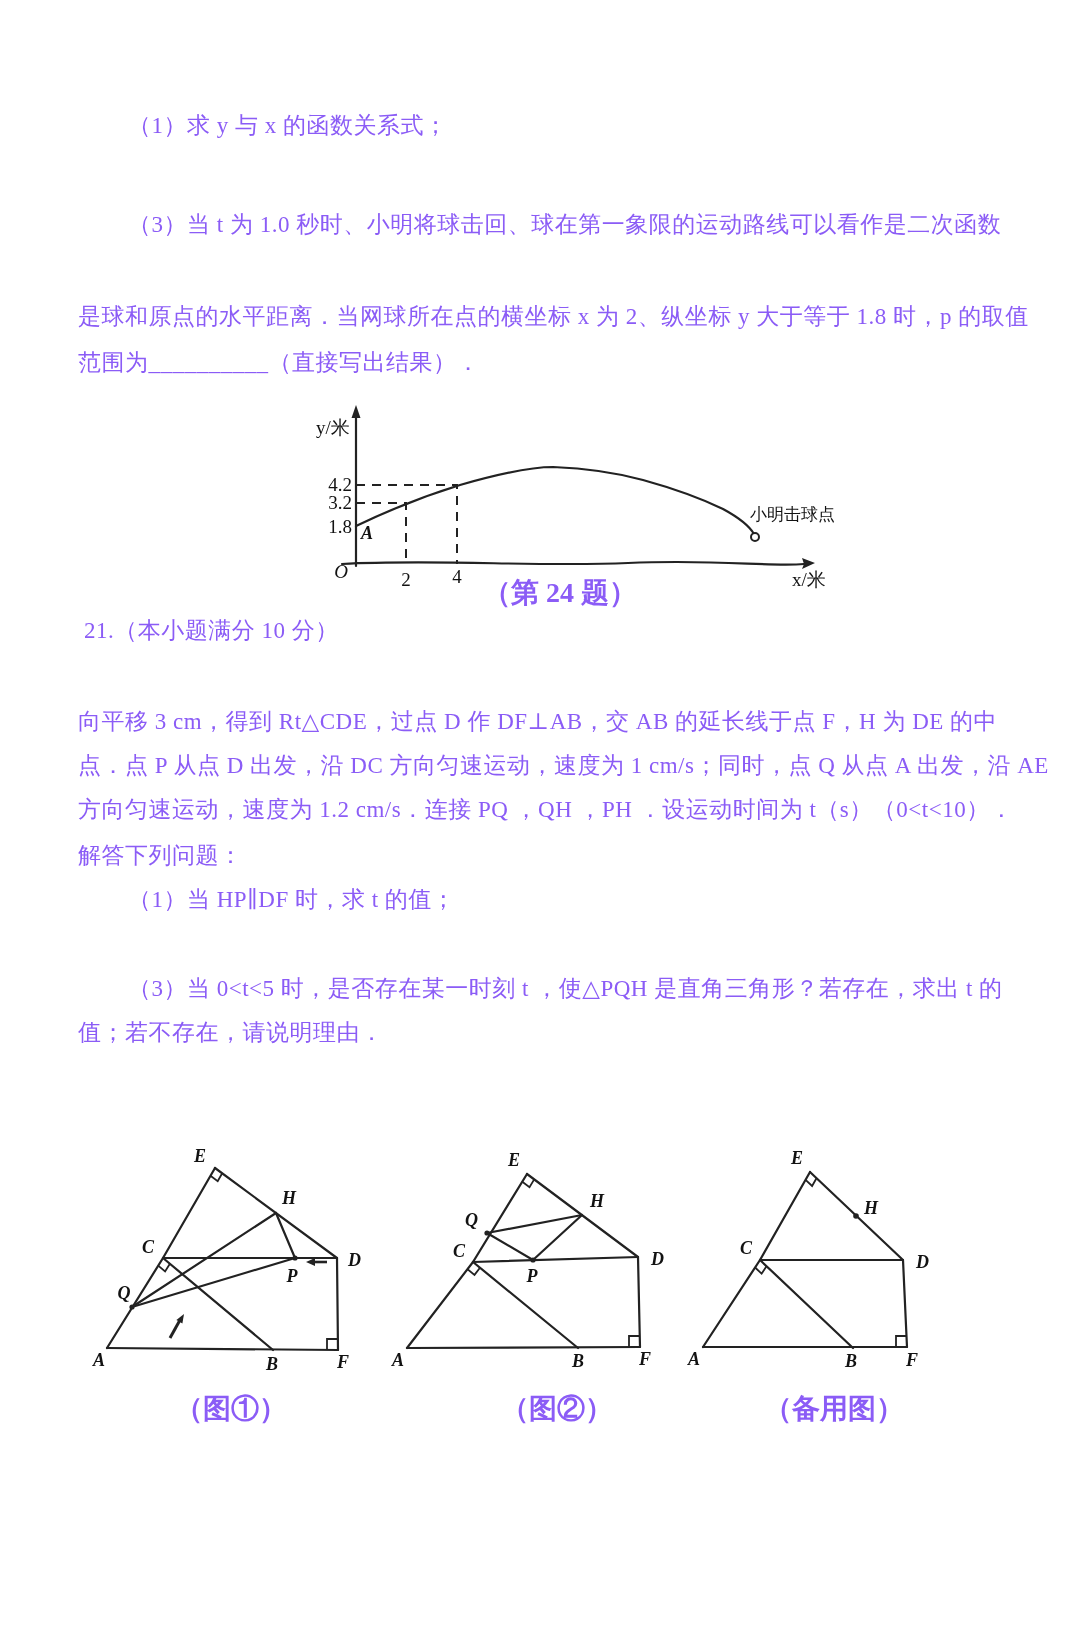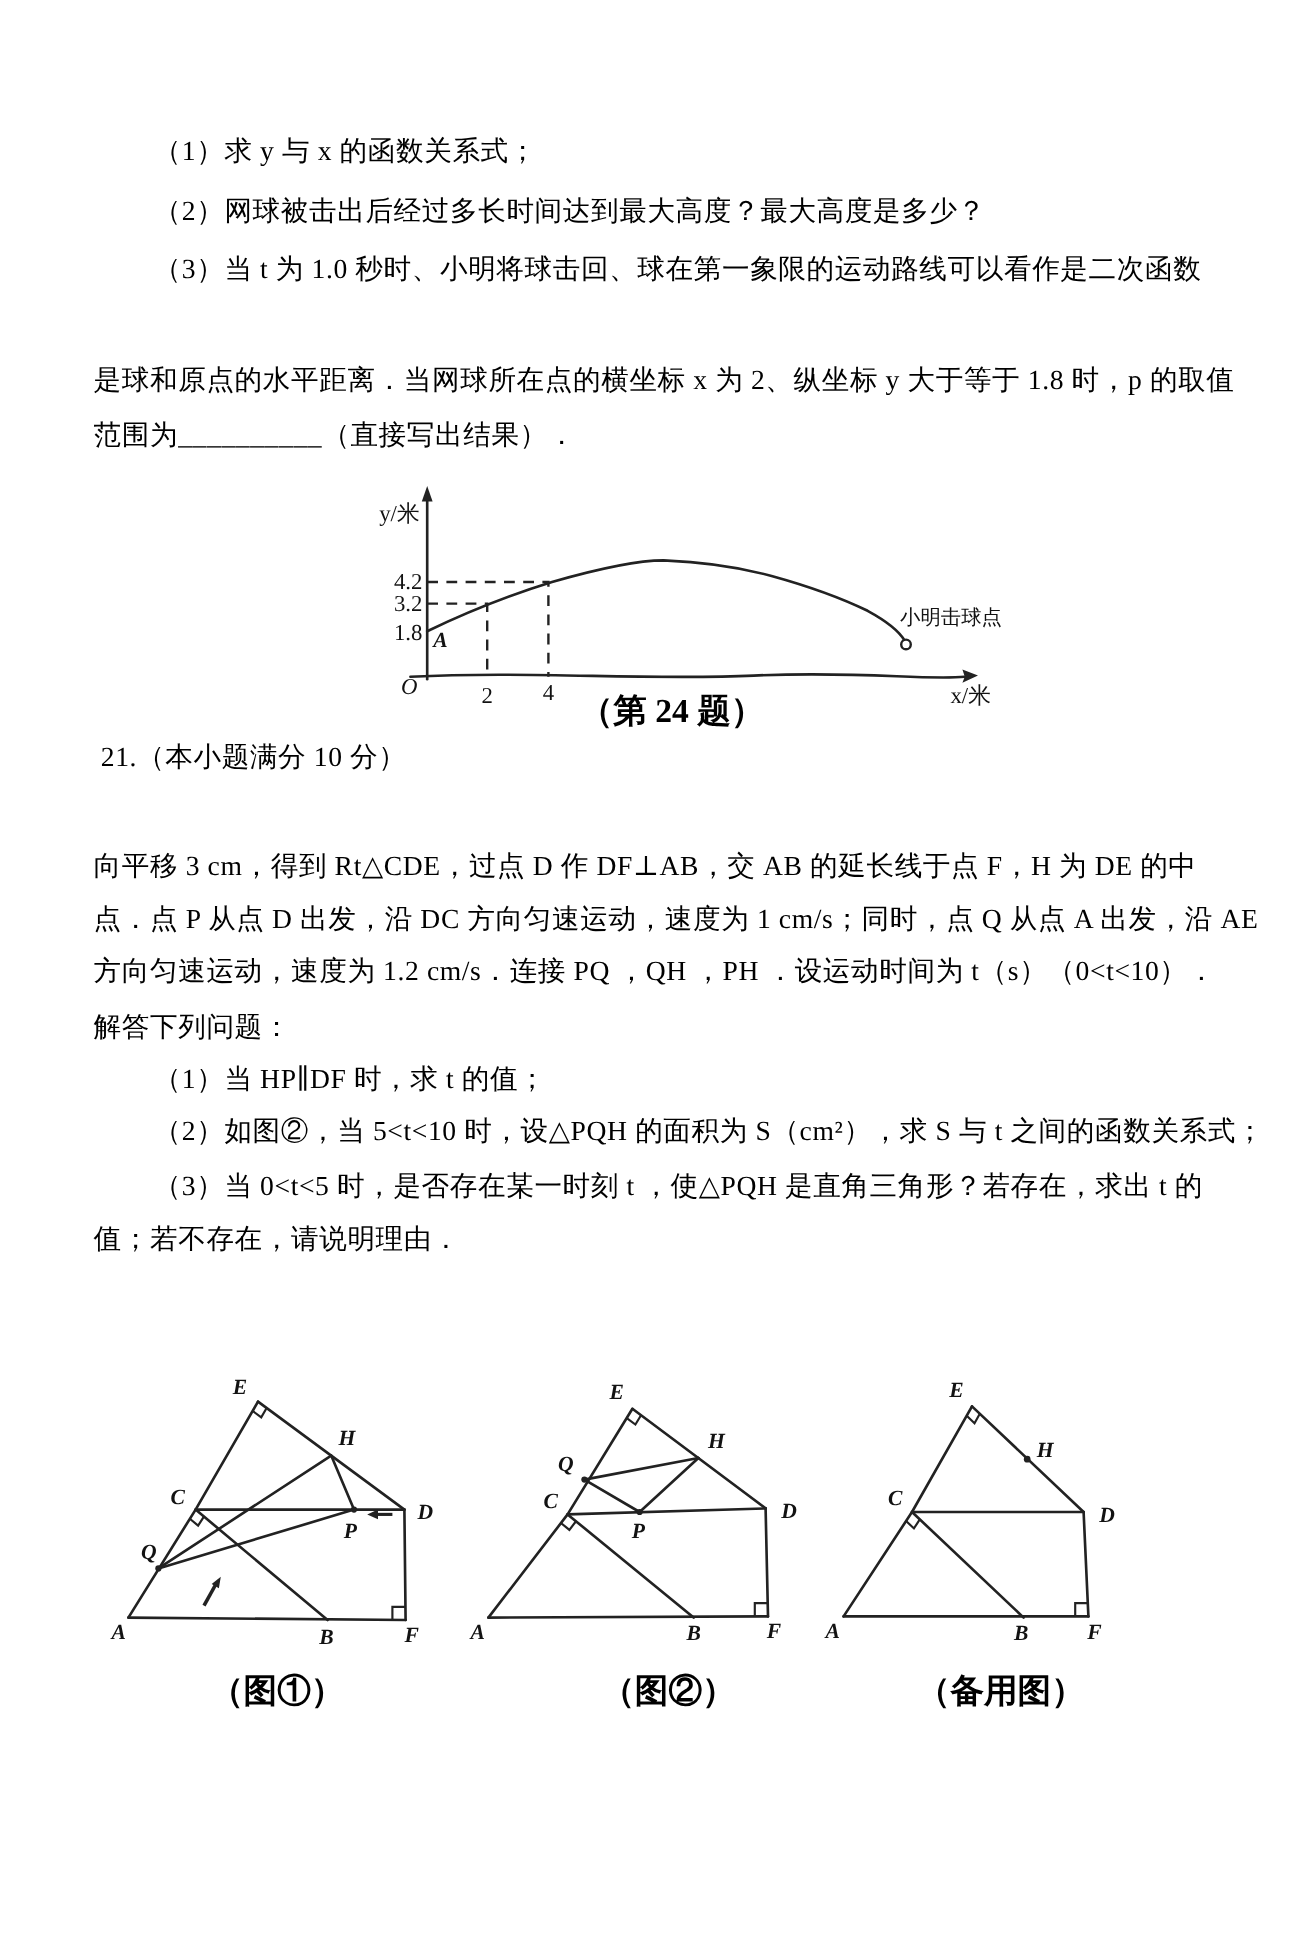--- a/index.html
+++ b/index.html
@@ -1,41 +1,40 @@
 <!DOCTYPE html>
 <html><head>
 <meta charset="utf-8">
 <style>
   html,body{margin:0;padding:0;background:#e8e8e8;}
   #page{
     position:relative; width:1080px; height:1628px; margin:0 auto;
     background:#ffffff; overflow:hidden;
     font-family:"Liberation Serif","DejaVu Serif",serif;
-    color:#000000;
+    color:#8b5cf6;
   }
   .line{position:absolute; white-space:nowrap; font-size:23px; line-height:1.2; letter-spacing:0.5px;}
   .indent1{left:128px;}
   .indent0{left:78px;}
   .caption{position:absolute; font-size:28px; font-weight:700; text-align:center; white-space:nowrap;}
   svg{position:absolute;}
   svg text{font-family:"Liberation Serif","DejaVu Serif",serif; fill:#121212;}
   .vlabel{font-style:italic; font-weight:700; font-size:18px;}
   .axlabel{font-size:19px;}
   .figline{stroke:#222; stroke-width:2.2; fill:none; stroke-linecap:round; stroke-linejoin:round;}
   .ramark{stroke:#222; stroke-width:1.8; fill:none;}
   .dash{stroke:#222; stroke-width:2; fill:none; stroke-dasharray:9 7;}
   .arrowfill{fill:#222; stroke:none;}
 </style>
 </head>
 <body>
 
 <div id="page">
 
   <div class="line indent1" style="top:112px">（1）求 y 与 x 的函数关系式；</div>
-  <div class="line indent1" style="top:162px">（2）网球被击出后经过多长时间达到最大高度？最大高度是多少？</div>
   <div class="line indent1" style="top:211px">（3）当 t 为 1.0 秒时、小明将球击回、球在第一象限的运动路线可以看作是二次函数</div>
   <div class="line indent0" style="top:303px">是球和原点的水平距离．当网球所在点的横坐标 x 为 2、纵坐标 y 大于等于 1.8 时，p 的取值</div>
   <div class="line indent0" style="top:349px">范围为__________（直接写出结果）．</div>
 
   <svg style="left:298px; top:398px;" width="560" height="200" viewBox="0 0 560 200">
 
     <line class="figline" x1="58" y1="168" x2="58" y2="16"></line>
     <polygon class="arrowfill" points="58,7 53.5,20 62.5,20"></polygon>
     <path class="figline" d="M44,166 C140,161 240,169 330,165 S470,169 506,166"></path>
     <polygon class="arrowfill" points="517,165 504,160 506,166 504,171"></polygon>
@@ -59,21 +58,20 @@
   </svg>
 
   <div class="caption" style="left:478px; top:574px; width:164px;">（第 24 题）</div>
 
   <div class="line" style="left:84px; top:617px">21.（本小题满分 10 分）</div>
   <div class="line indent0" style="top:708px">向平移 3 cm，得到 Rt△CDE，过点 D 作 DF⊥AB，交 AB 的延长线于点 F，H 为 DE 的中</div>
   <div class="line indent0" style="top:752px">点．点 P 从点 D 出发，沿 DC 方向匀速运动，速度为 1 cm/s；同时，点 Q 从点 A 出发，沿 AE</div>
   <div class="line indent0" style="top:796px">方向匀速运动，速度为 1.2 cm/s．连接 PQ ，QH ，PH ．设运动时间为 t（s）（0&lt;t&lt;10）．</div>
   <div class="line indent0" style="top:842px">解答下列问题：</div>
   <div class="line indent1" style="top:886px">（1）当 HP∥DF 时，求 t 的值；</div>
-  <div class="line indent1" style="top:929px">（2）如图②，当 5&lt;t&lt;10 时，设△PQH 的面积为 S（cm²），求 S 与 t 之间的函数关系式；</div>
   <div class="line indent1" style="top:975px">（3）当 0&lt;t&lt;5 时，是否存在某一时刻 t ，使△PQH 是直角三角形？若存在，求出 t 的</div>
   <div class="line indent0" style="top:1019px">值；若不存在，请说明理由．</div>
 
   <svg style="left:70px; top:1090px;" width="320" height="290" viewBox="0 0 320 290">
     <path class="figline" d="M37,258 L268,260"></path>
     <path class="figline" d="M37,258 L93,168 L145,78"></path>
     <path class="figline" d="M145,78 L267,168"></path>
     <path class="figline" d="M93,168 L267,168"></path>
     <path class="figline" d="M93,168 L203,260"></path>
     <path class="figline" d="M267,168 L268,260"></path>

